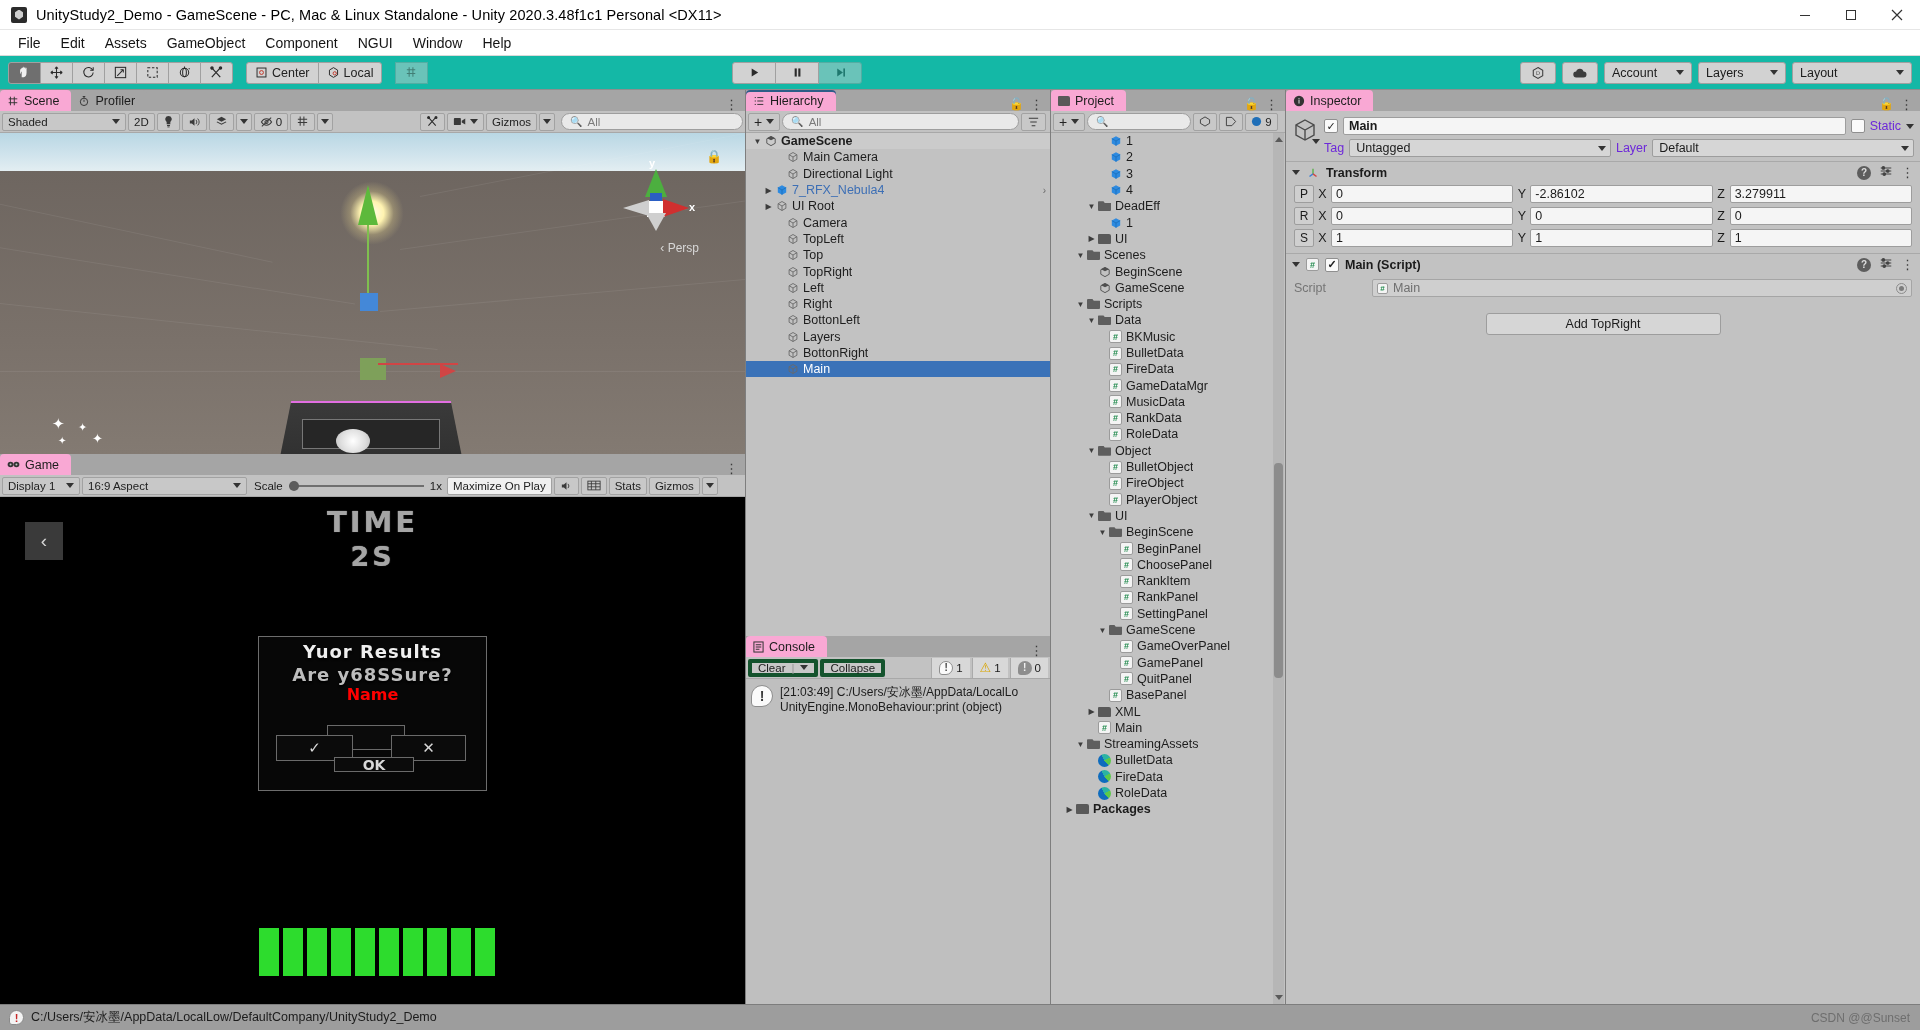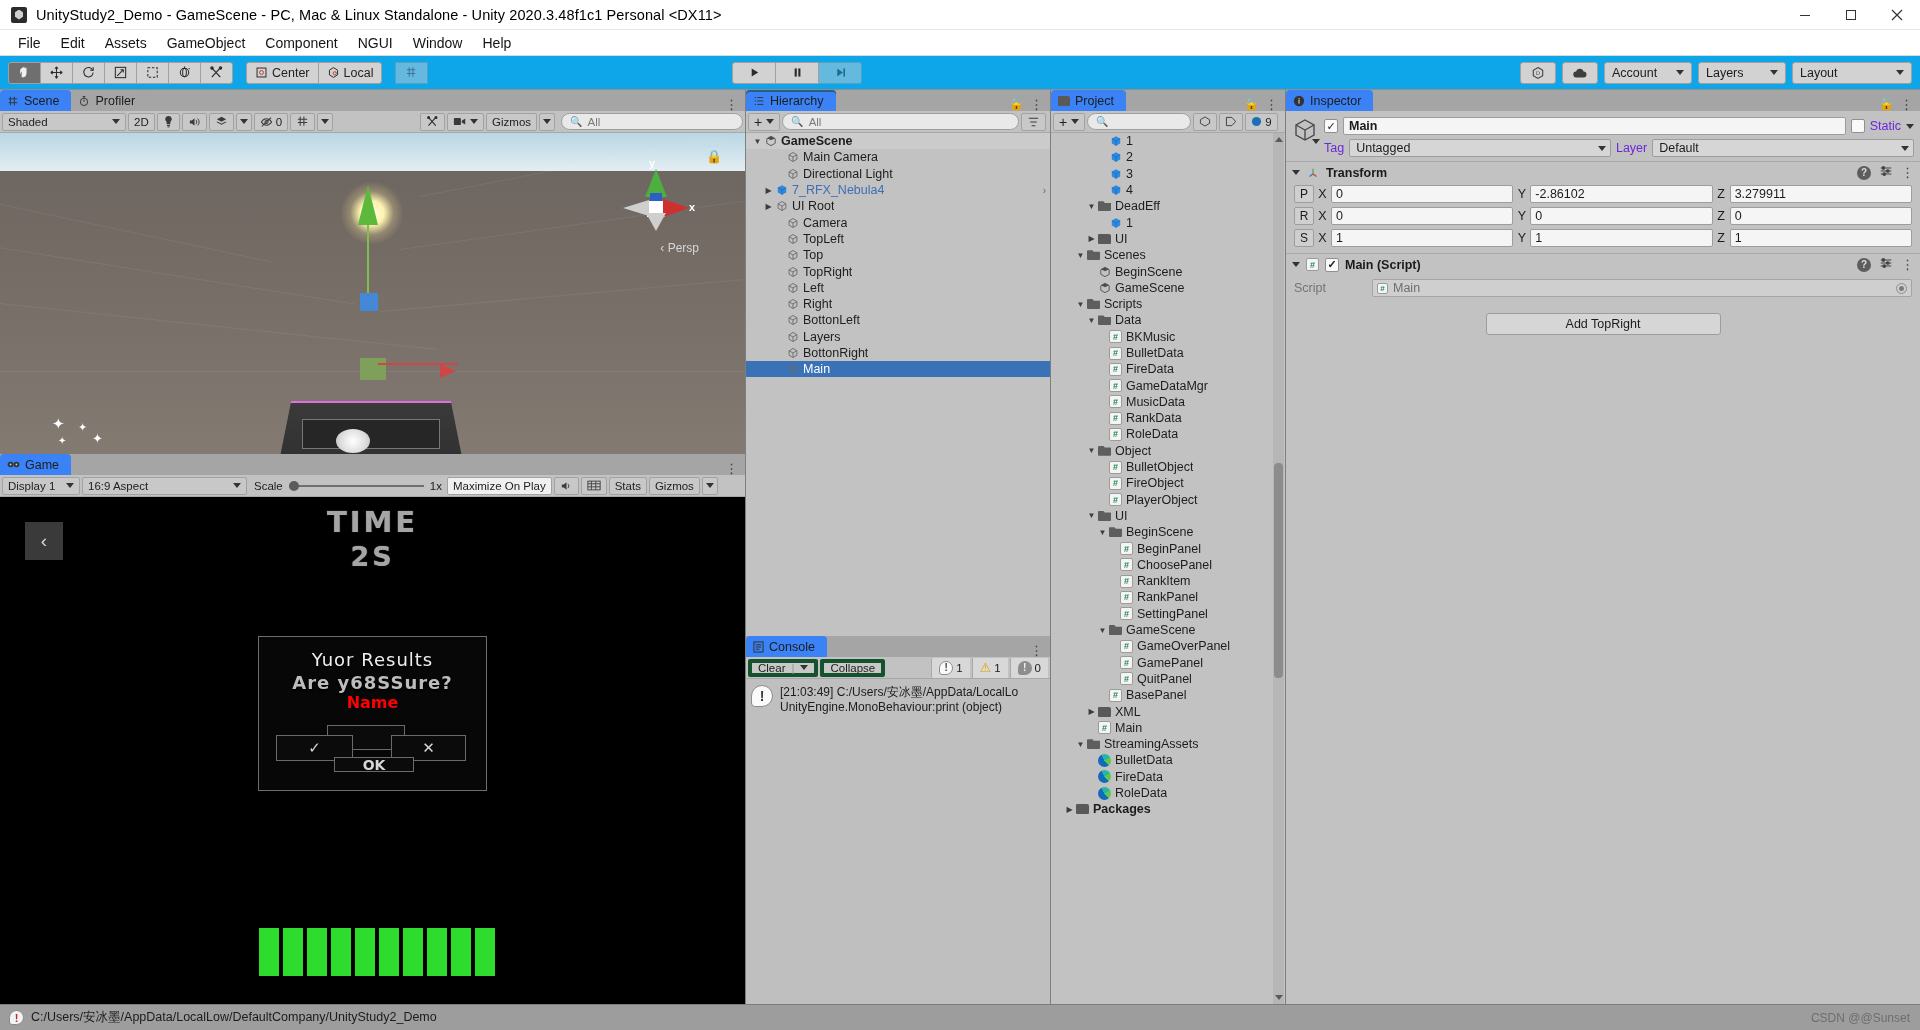--- a/index.html
+++ b/index.html
@@ -37,21 +37,21 @@
 
   
   .menubar {
     height: 26px; background: #ffffff; display:flex; align-items:center;
     flex: 0 0 26px; padding-left: 8px; border-bottom: 1px solid #d9d9d9;
   }
   .menu-item { padding: 3px 10px; font-size: 14px; color:#141414; cursor:default; }
 
   
   .toolbar {
-    height: 34px; flex: 0 0 34px; background:#0ea5e9;
+    height: 34px; flex: 0 0 34px; background:#14b8a6;
     display:flex; align-items:center; padding: 16px 8px; gap: 0px;
     border-bottom: 1px solid #8e8e8e;
   }
   .tgrp { display:flex; align-items:center; }
   .tbtn {
     height: 22px; min-width: 33px; background:#d2d2d2; border:1px solid #a0a0a0;
     display:flex; align-items:center; justify-content:center; font-size: 12.5px;
     color:#222; margin-right:-1px; cursor:default;
   }
   .tbtn:first-child { border-radius: 3px 0 0 3px; }
@@ -85,21 +85,21 @@
            border-left:1px solid #7e7e7e; }
   .tabrow {
     height: 21px; flex:0 0 21px; background:#a5a5a5; display:flex; align-items:flex-end;
     position:relative;
   }
   .tab {
     height:21px; padding: 0 12px 0 7px; display:flex; align-items:center; gap:5px;
     font-size: 12.5px; color:#1d1d1d; background:#a5a5a5; cursor:default;
     border-radius: 4px 4px 0 0;
   }
-  .tab.active { background:#3b82f6; }
+  .tab.active { background:#f9a8d4; }
   .tab.active.focus { box-shadow: inset 0 2px 0 #2c5d87; }
   .tabrow .tr-right { margin-left:auto; display:flex; align-items:center; gap:6px; padding-right:7px; }
   .kebab { letter-spacing:0; font-size:13px; color:#3a3a3a; line-height:1; }
   .lock { font-size:12px; color:#4a4a4a; }
 
   .subbar {
     height: 22px; flex: 0 0 22px; background:#c2c2c2; display:flex; align-items:center;
     gap: 0; padding: 0 2px; border-bottom:1px solid #a8a8a8;
   }
   .sb-btn {
@@ -151,21 +151,21 @@
     position:absolute; left:0; right:0; top:8px; text-align:center;
     color:#a5a5a5; font-weight:bold; font-size:29px; letter-spacing:3px;
     text-shadow: 0 2px 3px rgba(0,0,0,.9), 0 0 1px #dedede;
     font-family:"DejaVu Sans", sans-serif;
   }
   .game-time .num { display:block; font-size:27px; margin-top:2px; }
   .dialog {
     position:absolute; left:258px; top:139px; width:229px; height:155px;
     border:1px solid #6d6d6d; background:#070707;
   }
-  .dlg-l1 { text-align:center; margin-top:12px; font-weight:normal; font-size:18px;
+  .dlg-l1 { text-align:center; margin-top:4px; font-weight:bold; font-size:18px;
             color:#efefef; letter-spacing:1px; font-family:"DejaVu Sans", sans-serif;
             text-shadow:0 2px 2px #000; }
   .dlg-l2 { text-align:center; margin-top:2px; font-weight:bold; font-size:18px;
             color:#bdbdbd; letter-spacing:1px; font-family:"DejaVu Sans", sans-serif;
             text-shadow:0 2px 2px #000; }
   .dlg-name { text-align:center; margin-top:0px; font-weight:bold; font-size:16px;
               color:#ff0000; font-family:"DejaVu Sans", sans-serif; }
   .dlg-btn { position:absolute; border:1px solid #6a6a6a; background:#0b0b0b;
              display:flex; align-items:center; justify-content:center; color:#d8d8d8; }
   .dlg-yes { left:17px; top:98px; width:77px; height:26px; font-size:15px; }

